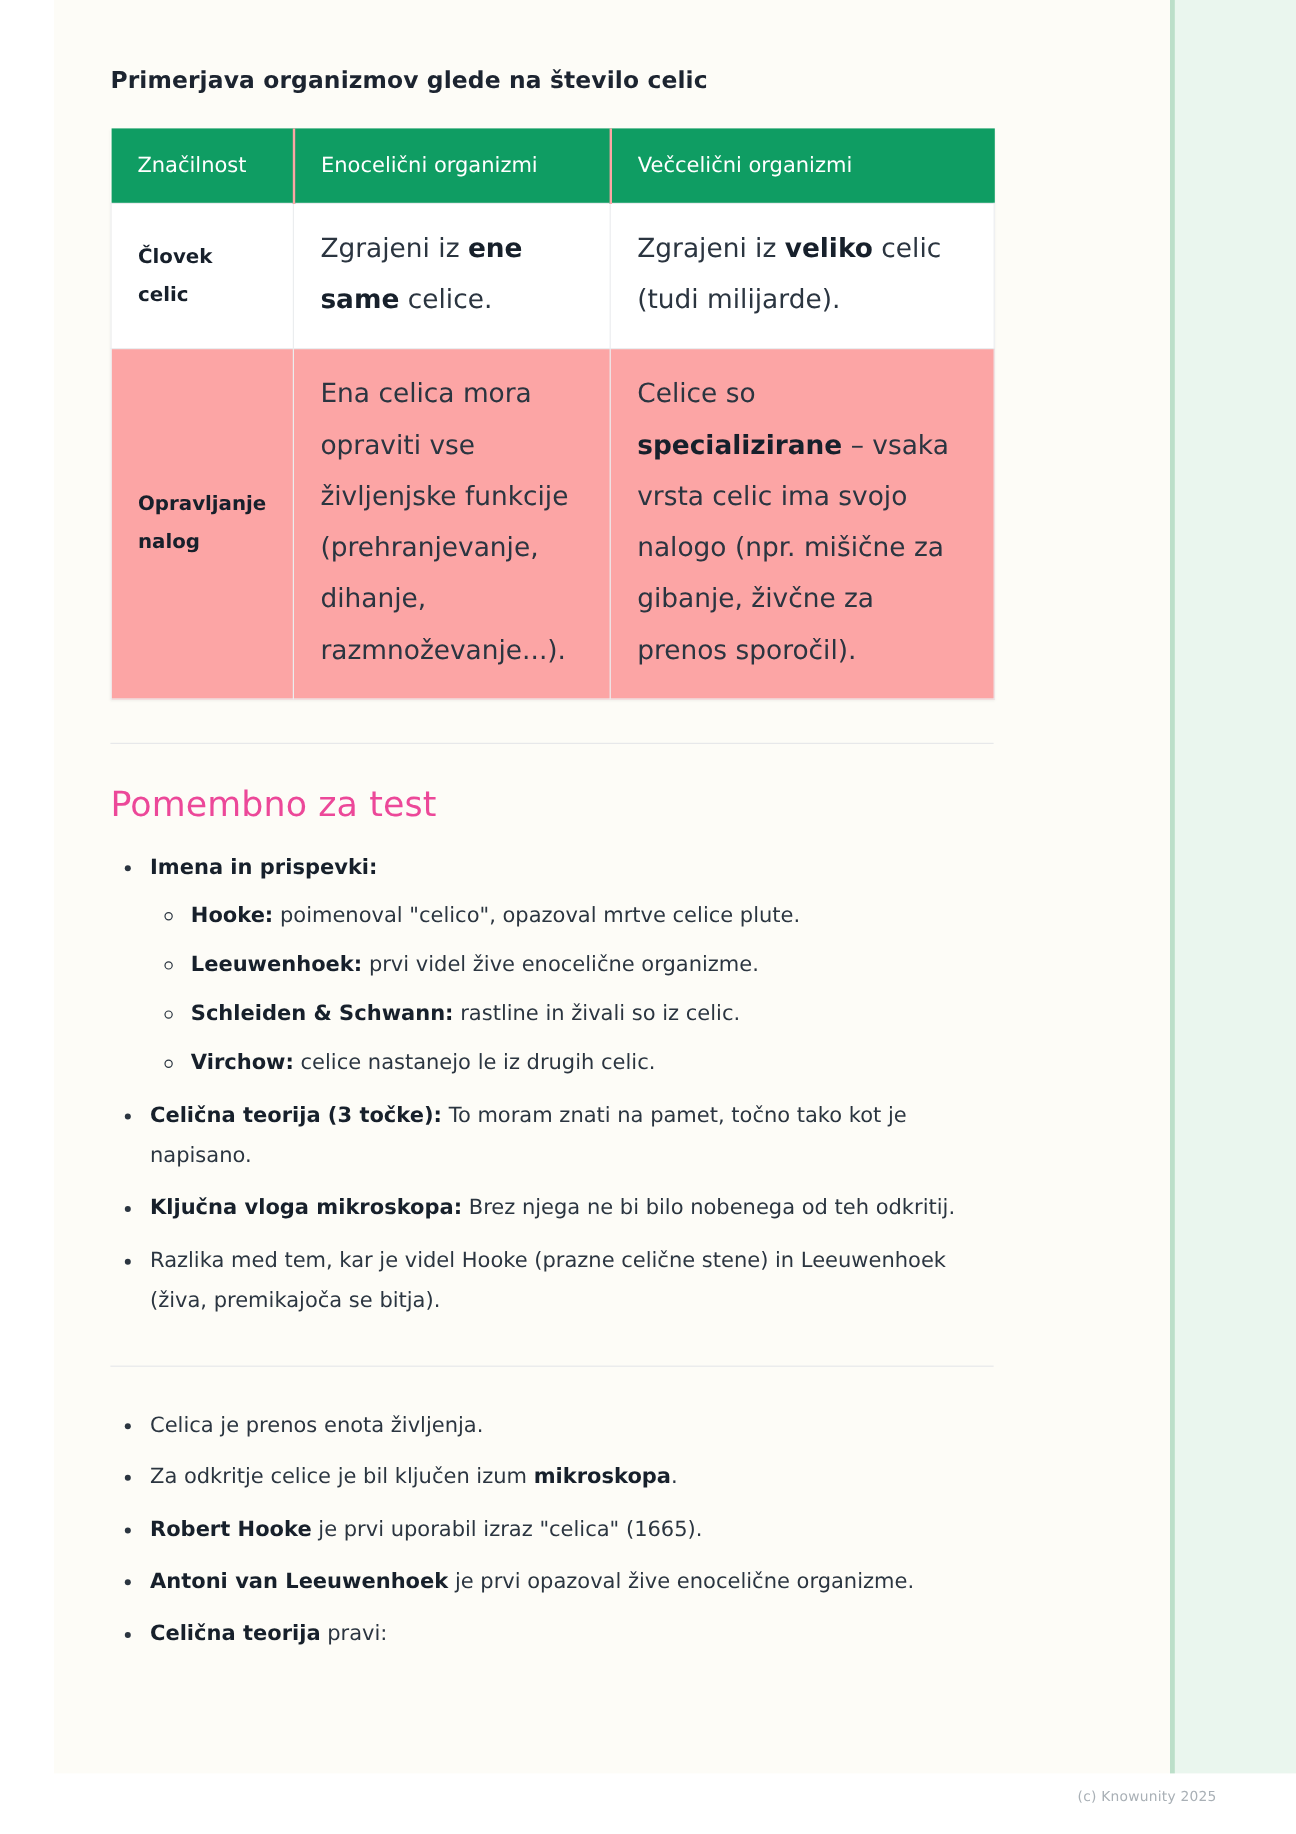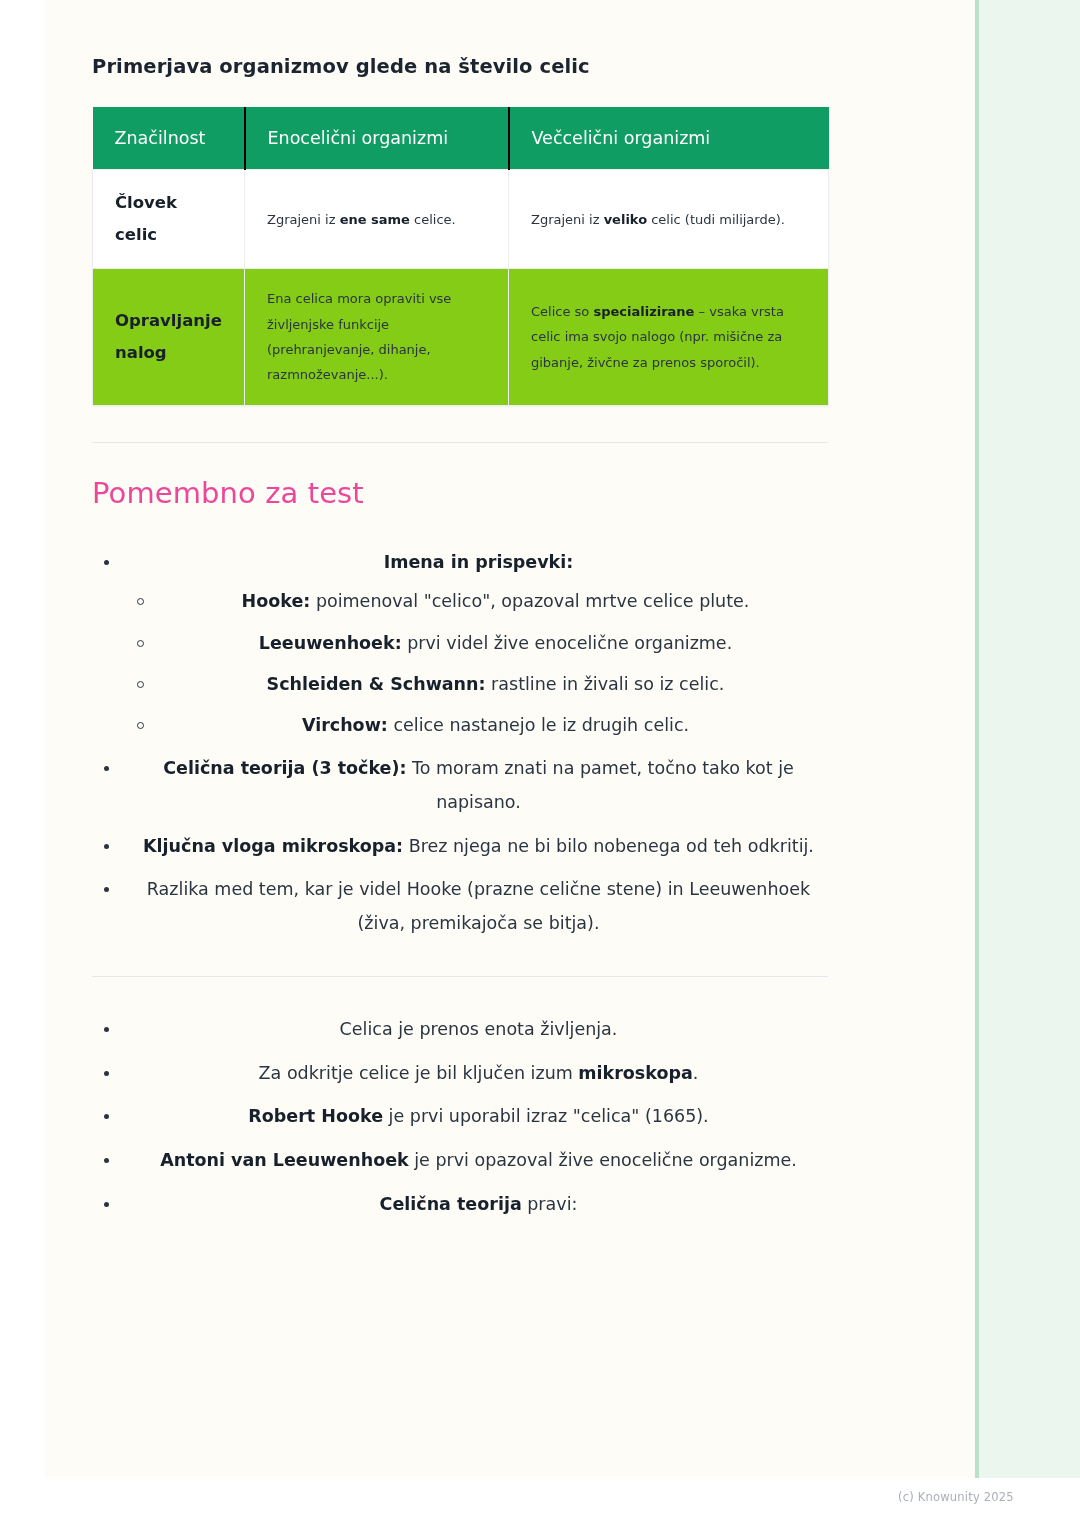--- a/index.html
+++ b/index.html
@@ -81,57 +81,56 @@
     table-layout: fixed;
     box-shadow: 0 1px 2px rgba(0,0,0,.05);
   }
   table.cmp th {
     background: #0f9d63;
     color: #ffffff;
     font-size: 17.5px;
     font-weight: normal;
     text-align: left;
     padding: 21px 22px;
-    border-right: 2px solid #000000;
+    border-right: 2px solid #fca5a5;
     vertical-align: middle;
   }
   table.cmp th:last-child { border-right: none; }
   table.cmp td {
-    font-size: 13px;
+    font-size: 22px;
     color: #2b3540;
     padding: 17px 22px;
     line-height: 1.95;
     border: 1px solid #ebedef;
     vertical-align: middle;
     background: #ffffff;
   }
-  table.cmp tr.alt td { background: #84cc16; }
+  table.cmp tr.alt td { background: #fca5a5; }
   table.cmp td.rowhead {
     font-weight: bold;
     color: #17202b;
     font-size: 16.5px;
   }
   table.cmp col.c1 { width: 152px; }
   table.cmp col.c2 { width: 264px; }
   table.cmp col.c3 { width: 320px; }
 
   
   .divider {
     border: none;
     border-top: 1px solid #e7e8ea;
     margin: 36px 0 0 0;
     width: 736px;
   }
 
   
   ul.lvl1 {
     list-style: none;
-    margin: 36px 0 0 0;
+    margin: 20px 0 0 0;
     padding: 0;
-    text-align: center;
   }
   ul.lvl1 > li {
     position: relative;
     padding-left: 33px;
     font-size: 17.5px;
     color: #2b3540;
     line-height: 1.92;
     margin-bottom: 10px;
   }
   ul.lvl1 > li::before {

